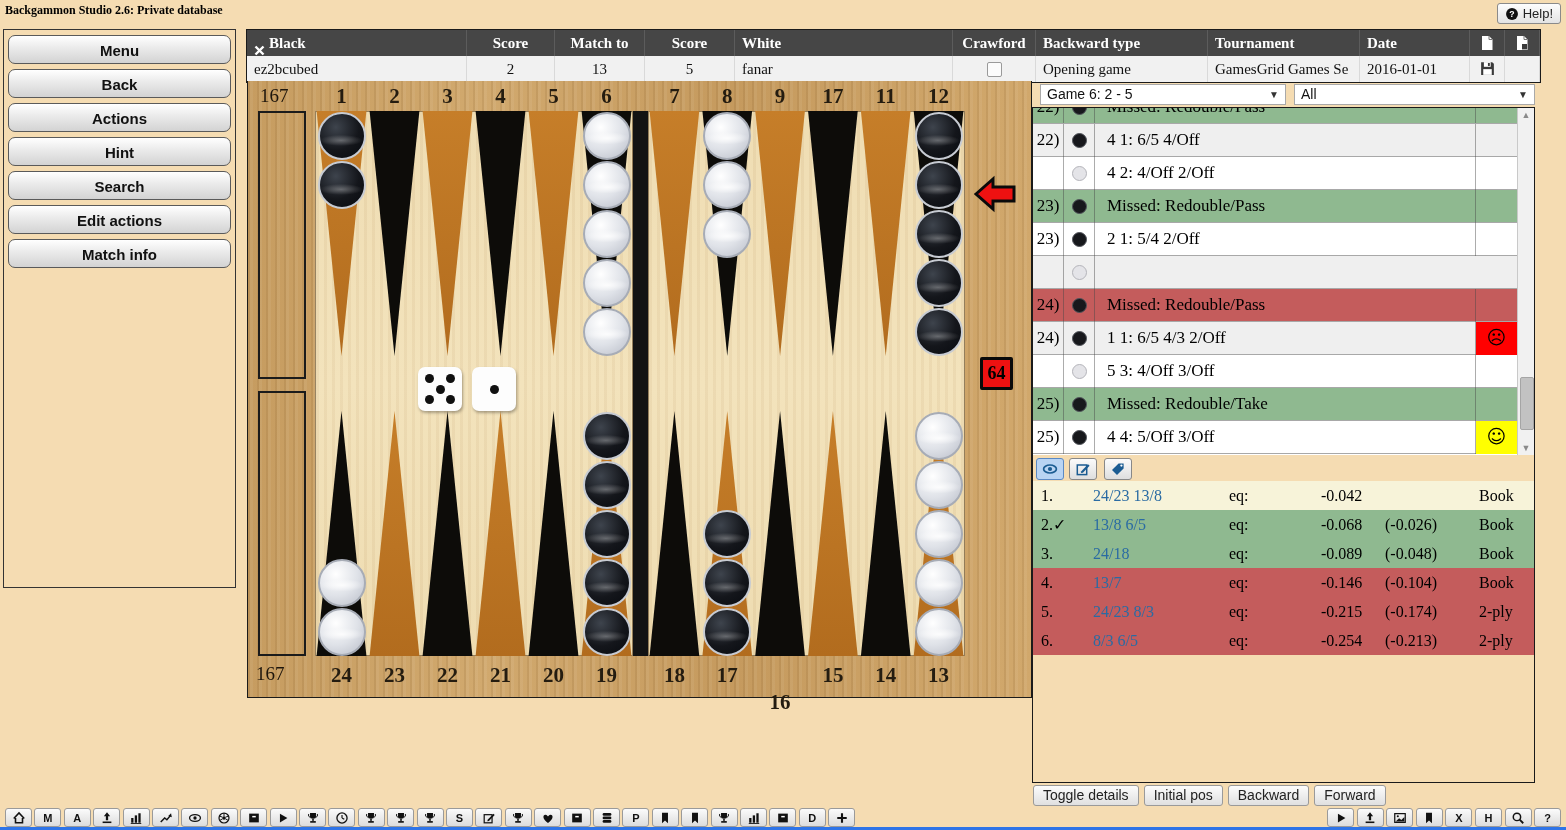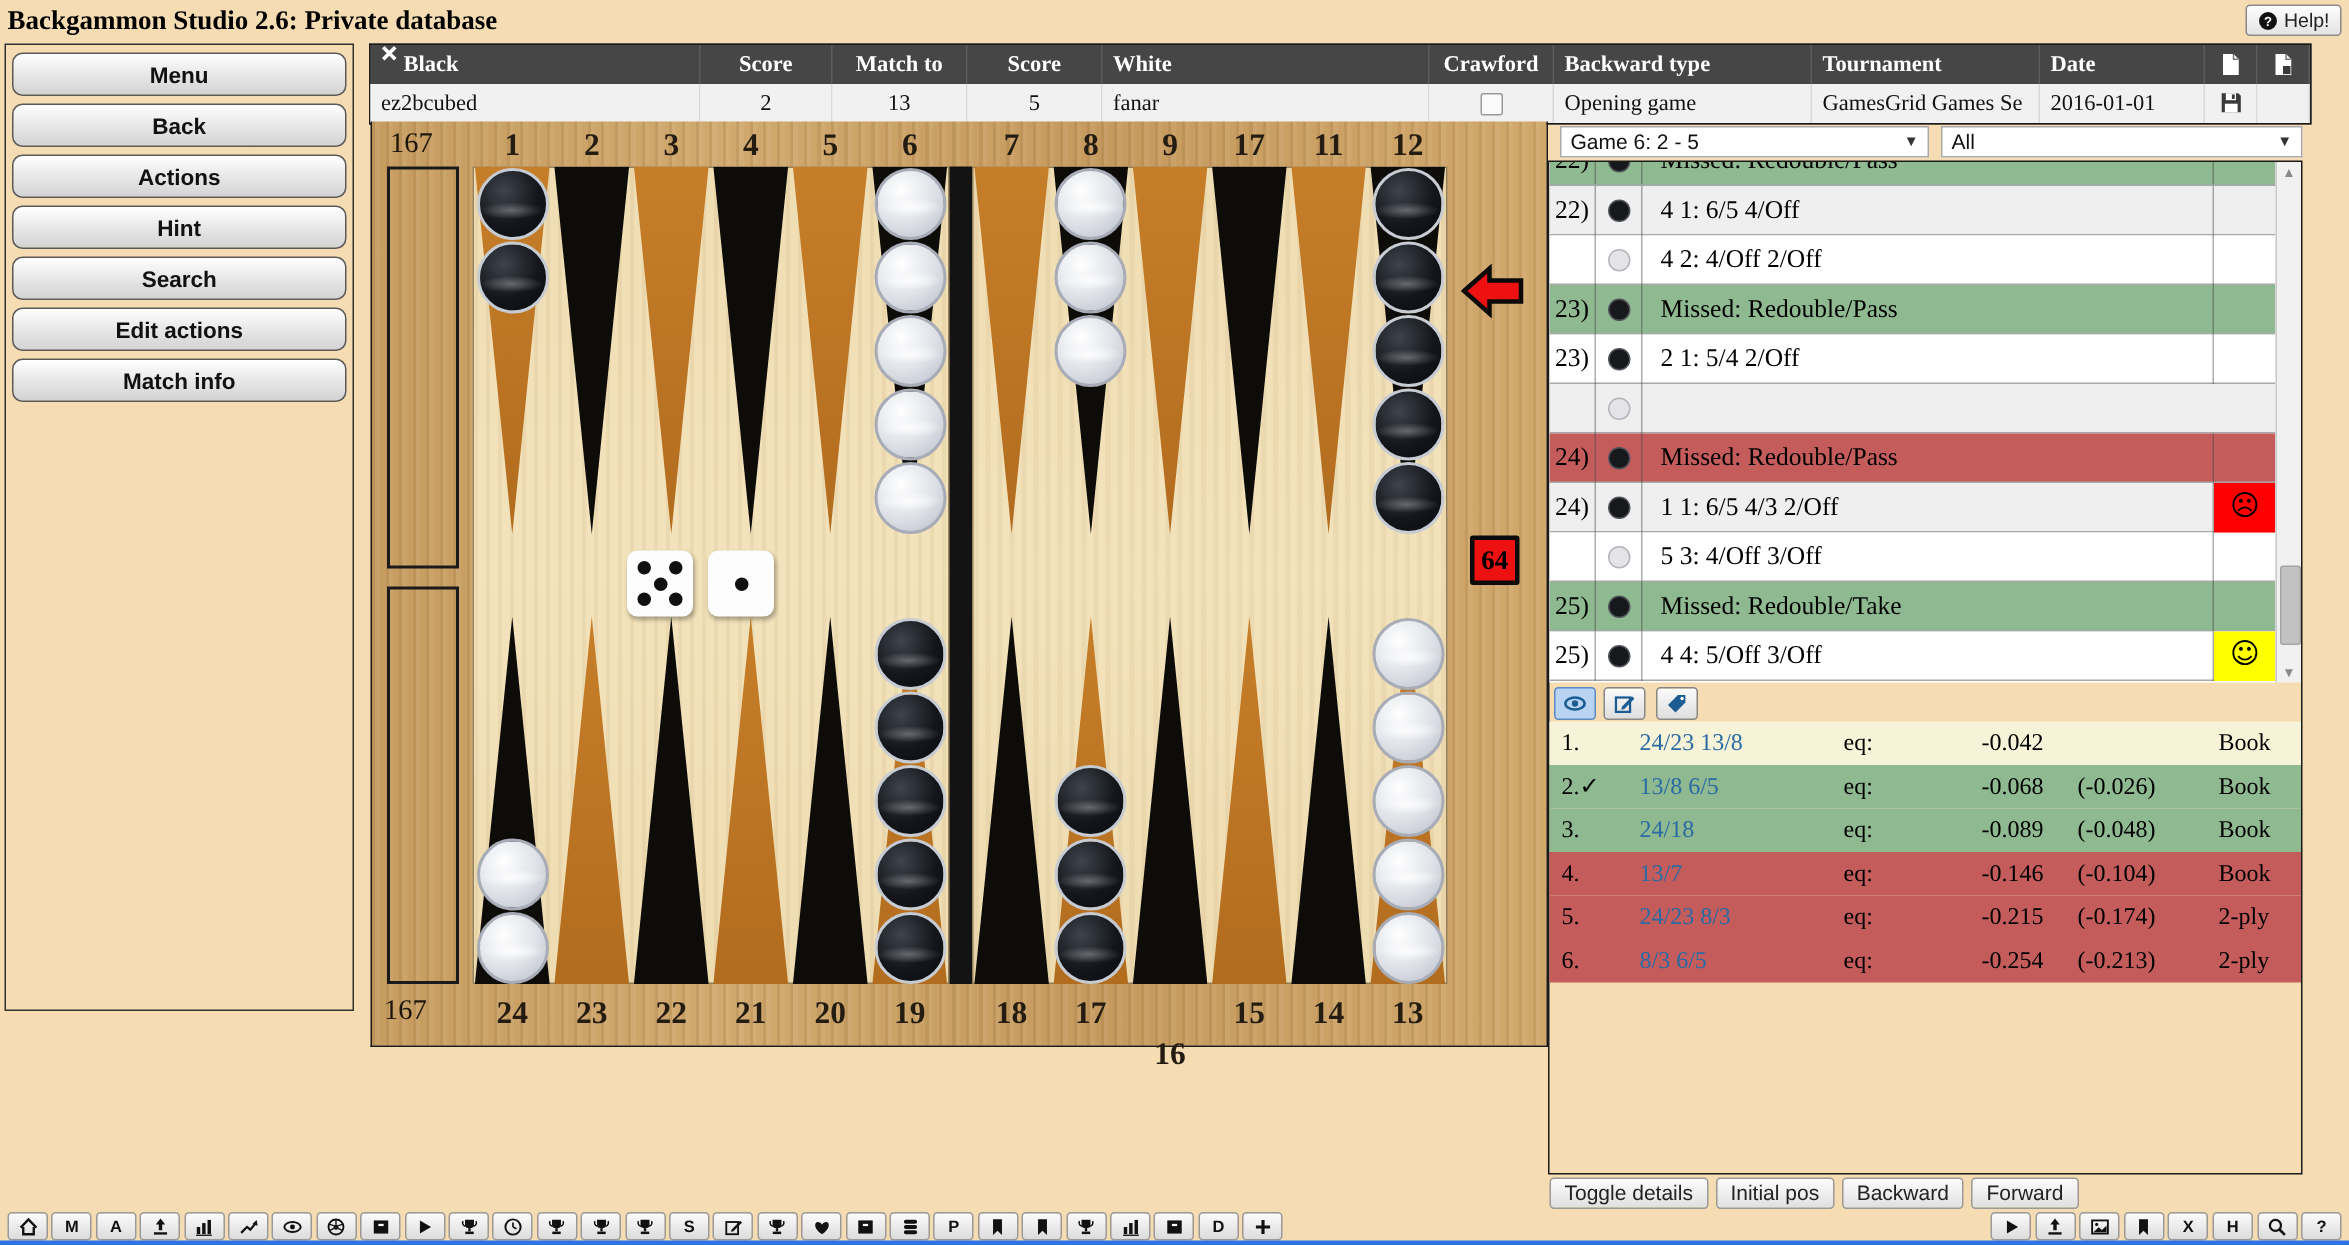--- a/index.html
+++ b/index.html
@@ -2,27 +2,27 @@
 <html><head>
 <meta charset="utf-8">
 <style>
   html,body{margin:0;padding:0}
   body{width:1566px;height:830px;position:relative;background:#f5dcb2;overflow:hidden;
        font-family:"Liberation Sans","DejaVu Sans",sans-serif;-webkit-font-smoothing:antialiased}
   .abs{position:absolute}
 
   
   .title{left:5px;top:3px;font-family:"Liberation Serif","DejaVu Serif",serif;
-         font-size:18px;font-weight:bold;color:#000}
+         font-size:12px;font-weight:bold;color:#000}
   .help-btn{right:5px;top:3px;height:21px;padding:0 7px;display:flex;align-items:center;gap:4px;
             background:linear-gradient(180deg,#fdfdfd,#e3e3e3);border:1px solid #8a8a8a;border-radius:3px;
             font-size:13px;color:#222;cursor:pointer}
 
   
-  .sidebar{left:3px;top:29px;width:233px;height:645px;border:1px solid #333;box-sizing:border-box}
+  .sidebar{left:3px;top:29px;width:233px;height:559px;border:1px solid #333;box-sizing:border-box}
   .sbtn{display:block;width:223px;margin:5px auto 0;height:29px;line-height:27px;text-align:center;
         background:linear-gradient(180deg,#ffffff,#eaeaea 45%,#d3d3d3);border:1.5px solid #5a5a5a;
         border-radius:7px;font-weight:bold;font-size:15px;color:#111;box-sizing:border-box;cursor:pointer}
 
   
   .mtable{left:246px;top:29px;width:1293px;border:1px solid #1a1a1a;box-sizing:content-box;background:#464646}
   .mrow{display:flex;height:26px}
   .mrow.head{background:#464646;color:#fff;font-weight:bold}
   .mrow.vals{background:#f1f1f1;color:#111}
   .mcell{height:26px;line-height:26px;font-family:"Liberation Serif","DejaVu Serif",serif;font-size:15px;
@@ -130,21 +130,21 @@
     <button class="sbtn">Back</button>
     <button class="sbtn">Actions</button>
     <button class="sbtn">Hint</button>
     <button class="sbtn">Search</button>
     <button class="sbtn">Edit actions</button>
     <button class="sbtn">Match info</button>
   </div>
 
 <div class="abs mtable" id="mtable">
     <div class="mrow head">
-      <div class="mcell left" style="width: 220px; flex: 0 0 220px; display: flex; align-items: flex-start; gap: 4px;">
+      <div class="mcell left" style="width: 220px; flex: 0 0 220px; display: flex; align-items: flex-end; gap: 4px;">
         <span>
           <svg width="11" height="11" viewBox="0 0 11 11">
             <path d="M1.5 1.5 L9.5 9.5 M9.5 1.5 L1.5 9.5" stroke="#fff" stroke-width="2.4"></path>
           </svg>
         </span>
         <span>Black</span>
       </div>
       <div class="mcell center" style="width: 88px; flex: 0 0 88px;">Score</div>
       <div class="mcell center" style="width: 90px; flex: 0 0 90px;">Match to</div>
       <div class="mcell center" style="width: 90px; flex: 0 0 90px;">Score</div>

